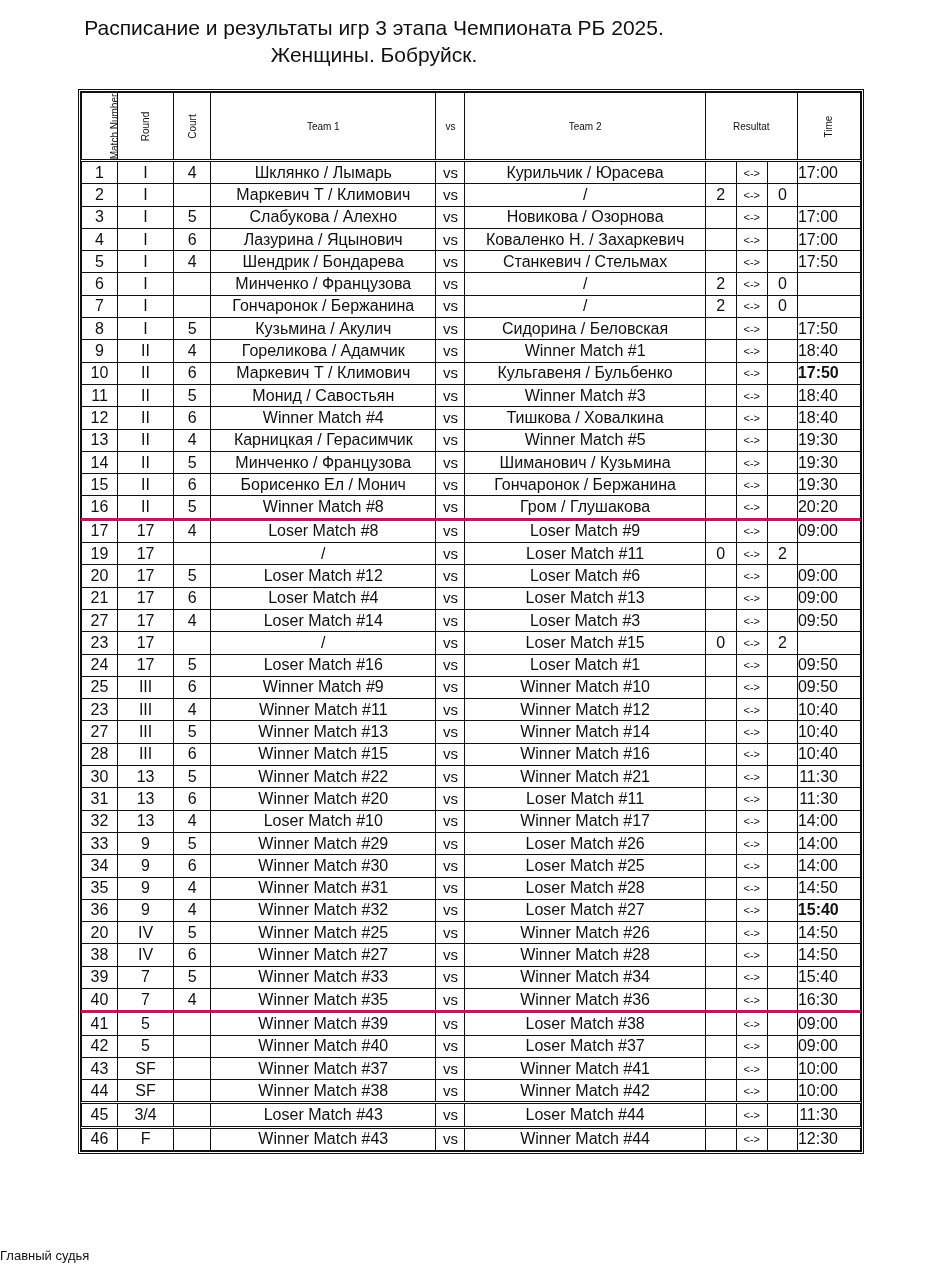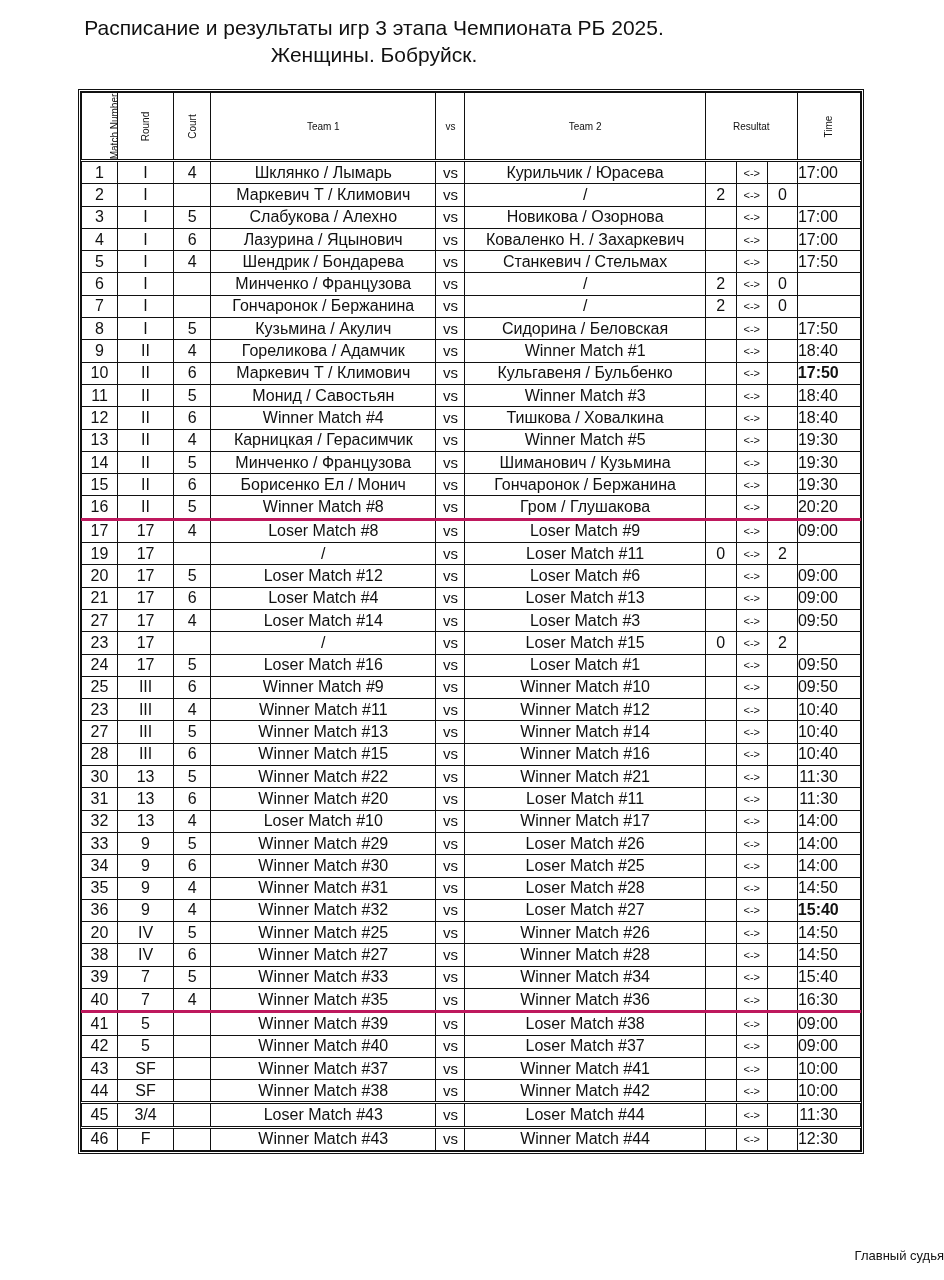--- a/index.html
+++ b/index.html
@@ -1,18 +1,18 @@
 <!DOCTYPE html>
 <html><head>
 <meta charset="utf-8">
 <style>
   html, body { margin: 0; padding: 0; background: #ffffff; }
   body { width: 944px; height: 1280px; position: relative; font-family: "Liberation Sans", sans-serif; color: #111; }
   .title { position: absolute; left: 0; top: 14px; width: 748px; text-align: center; font-size: 21px; line-height: 27px; }
-  .footer { position: absolute; left: 0; top: 1248px; width: 944px; text-align: right; font-size: 13px; }
+  .footer { position: absolute; left: 0; top: 1248px; width: 944px; text-align: left; font-size: 13px; }
   .table-wrap { position: absolute; left: 78px; top: 89px; width: 786px; border: 3px double #111; box-sizing: border-box; }
   table { border-collapse: collapse; width: 100%; table-layout: fixed; }
   th, td { border: 1px solid #111; padding: 0; text-align: center; white-space: nowrap; overflow: hidden; }
   thead th { height: 66px; font-weight: normal; font-size: 10px; margin-top: 46px; }
   thead tr { border-bottom: 3px double #111; }
   .vert { display: inline-block; transform: rotate(-90deg); white-space: nowrap; line-height: 11px; }
   tbody td { height: 21.3px; font-size: 16px; line-height: 20px; }
   td.vs { font-size: 15px; }
   td.arrow { font-size: 11px; }
   td.time { text-align: right; padding-right: 22px; }

